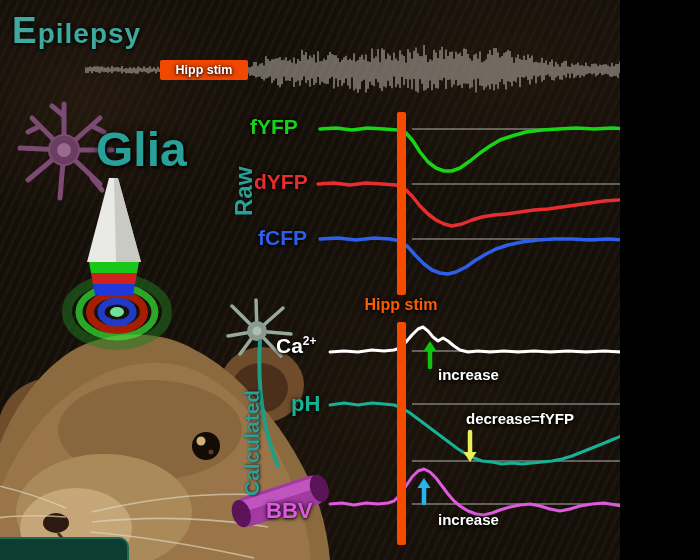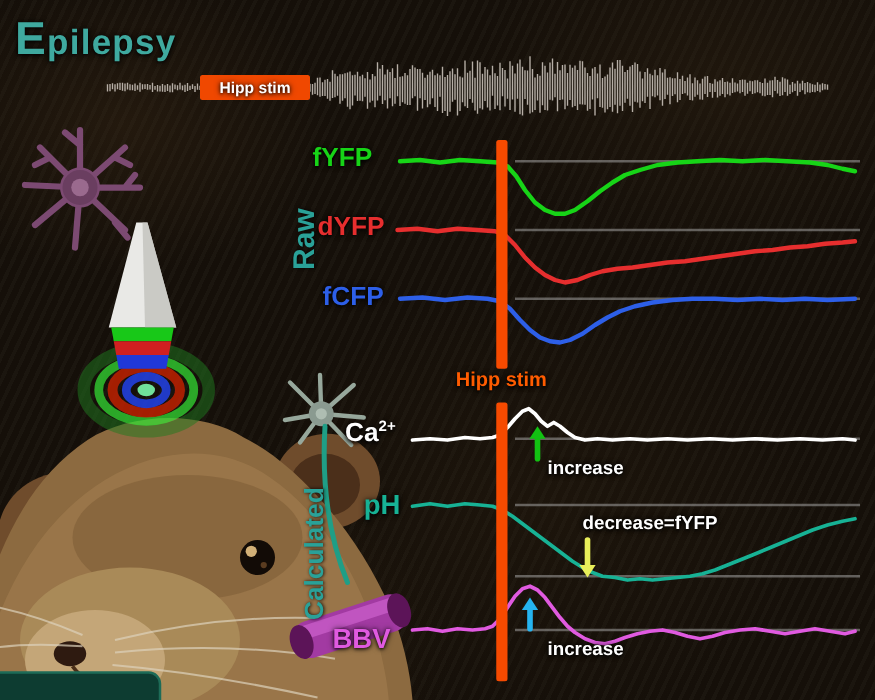--- a/index.html
+++ b/index.html
@@ -1,17 +1,17 @@
 <!DOCTYPE html>
 <html><head>
 <meta charset="utf-8">
 <style>
   html,body{margin:0;padding:0;background:#000;}
   #stage{
-    position:relative;width:700px;height:560px;overflow:hidden;
+    position:relative;width:620px;height:560px;overflow:hidden;
     font-family:"Liberation Sans",sans-serif;
     background:
       radial-gradient(240px 170px at 14% 18%, rgba(66,46,24,.32), transparent 70%),
       radial-gradient(280px 200px at 82% 12%, rgba(58,42,22,.28), transparent 70%),
       radial-gradient(320px 250px at 62% 72%, rgba(50,36,18,.26), transparent 70%),
       radial-gradient(220px 170px at 30% 92%, rgba(62,44,22,.22), transparent 70%),
       repeating-linear-gradient(115deg, rgba(255,255,255,0.022) 0 3px, rgba(0,0,0,0.05) 3px 8px),
       #161009;
   }
   #scene{position:absolute;left:0;top:0;}
@@ -165,20 +165,21 @@
         </g>
         <g>
           <line x1="424" y1="503" x2="424" y2="486" stroke="#25b4f0" stroke-width="4.5" stroke-linecap="round"></line>
           <polygon points="417.5,488 430.5,488 424,478" fill="#25b4f0"></polygon>
         </g>
       </g>
   </svg>
 
   <div class="lbl title">Epilepsy</div>
   <div class="lbl stimbox">Hipp stim</div>
+  <div class="lbl glia">Glia</div>
 
   <div class="vlabel raw">Raw</div>
   <div class="lbl tr-label fyfp">fYFP</div>
   <div class="lbl tr-label dyfp">dYFP</div>
   <div class="lbl tr-label fcfp">fCFP</div>
   <div class="lbl hippstim2">Hipp stim</div>
 
   <div class="vlabel calculated">Calculated</div>
   <div class="lbl ca"><span>Ca</span><sup>2+</sup></div>
   <div class="lbl ph">pH</div>

